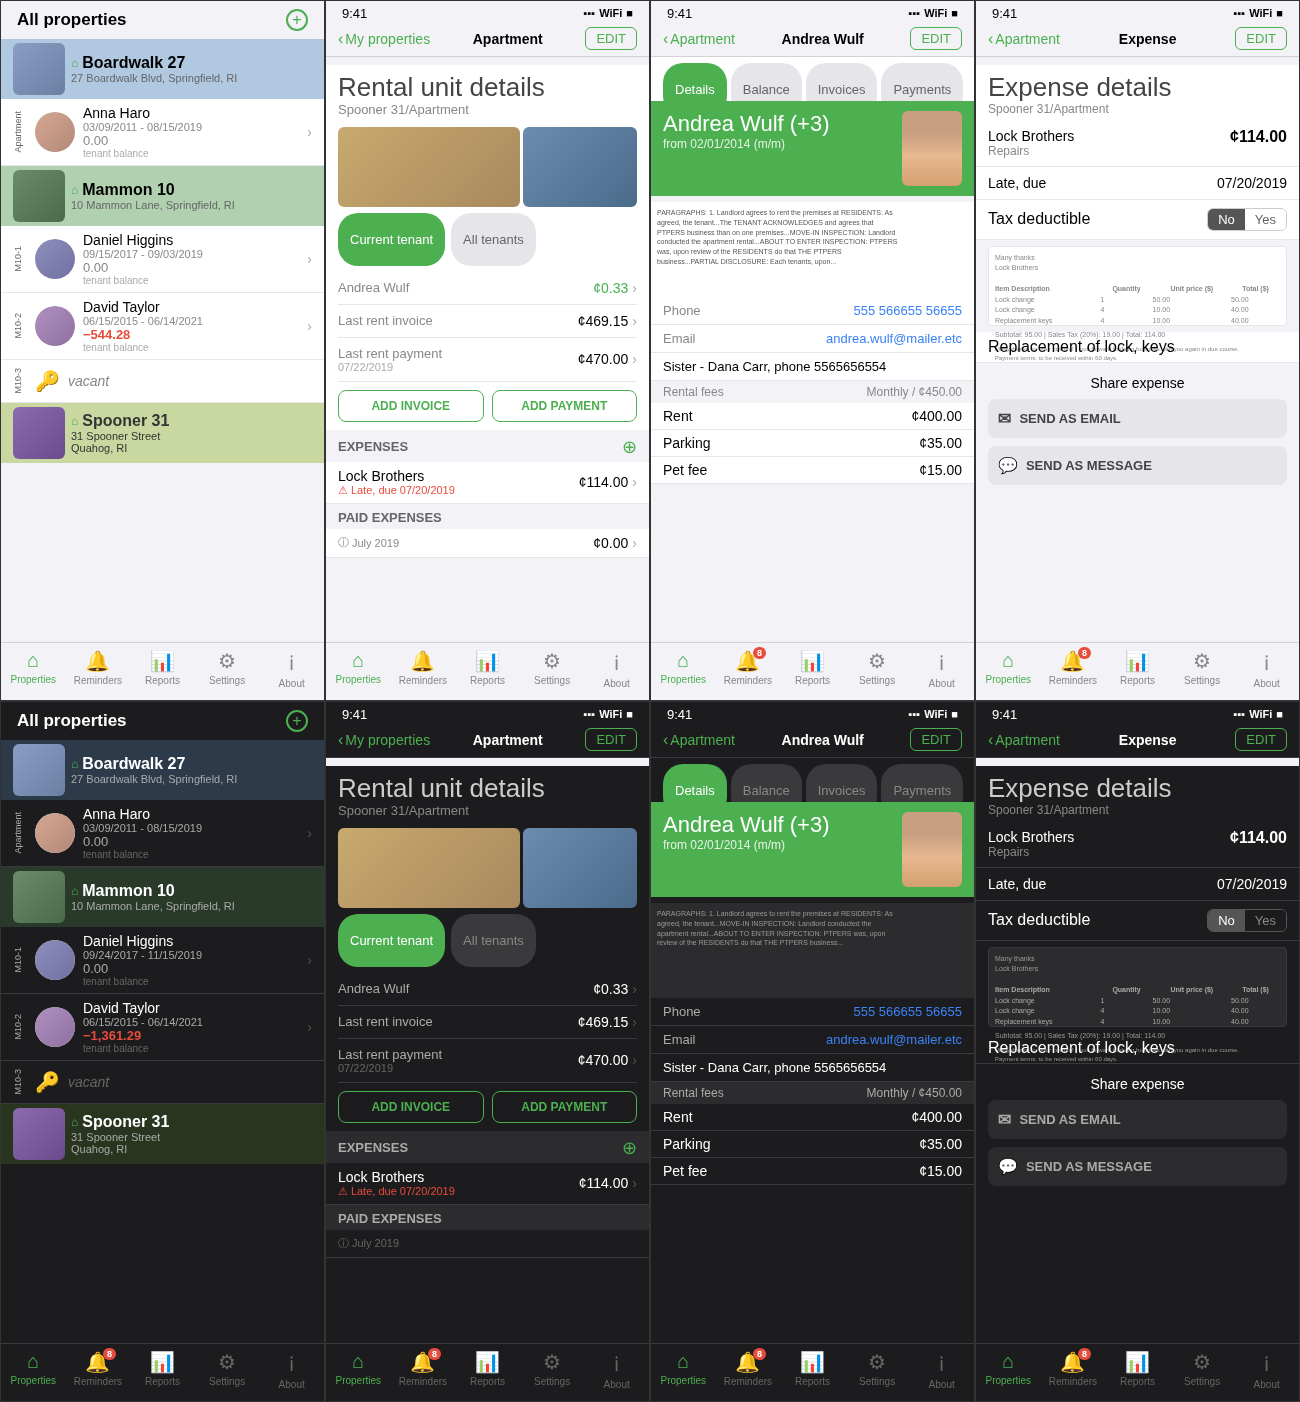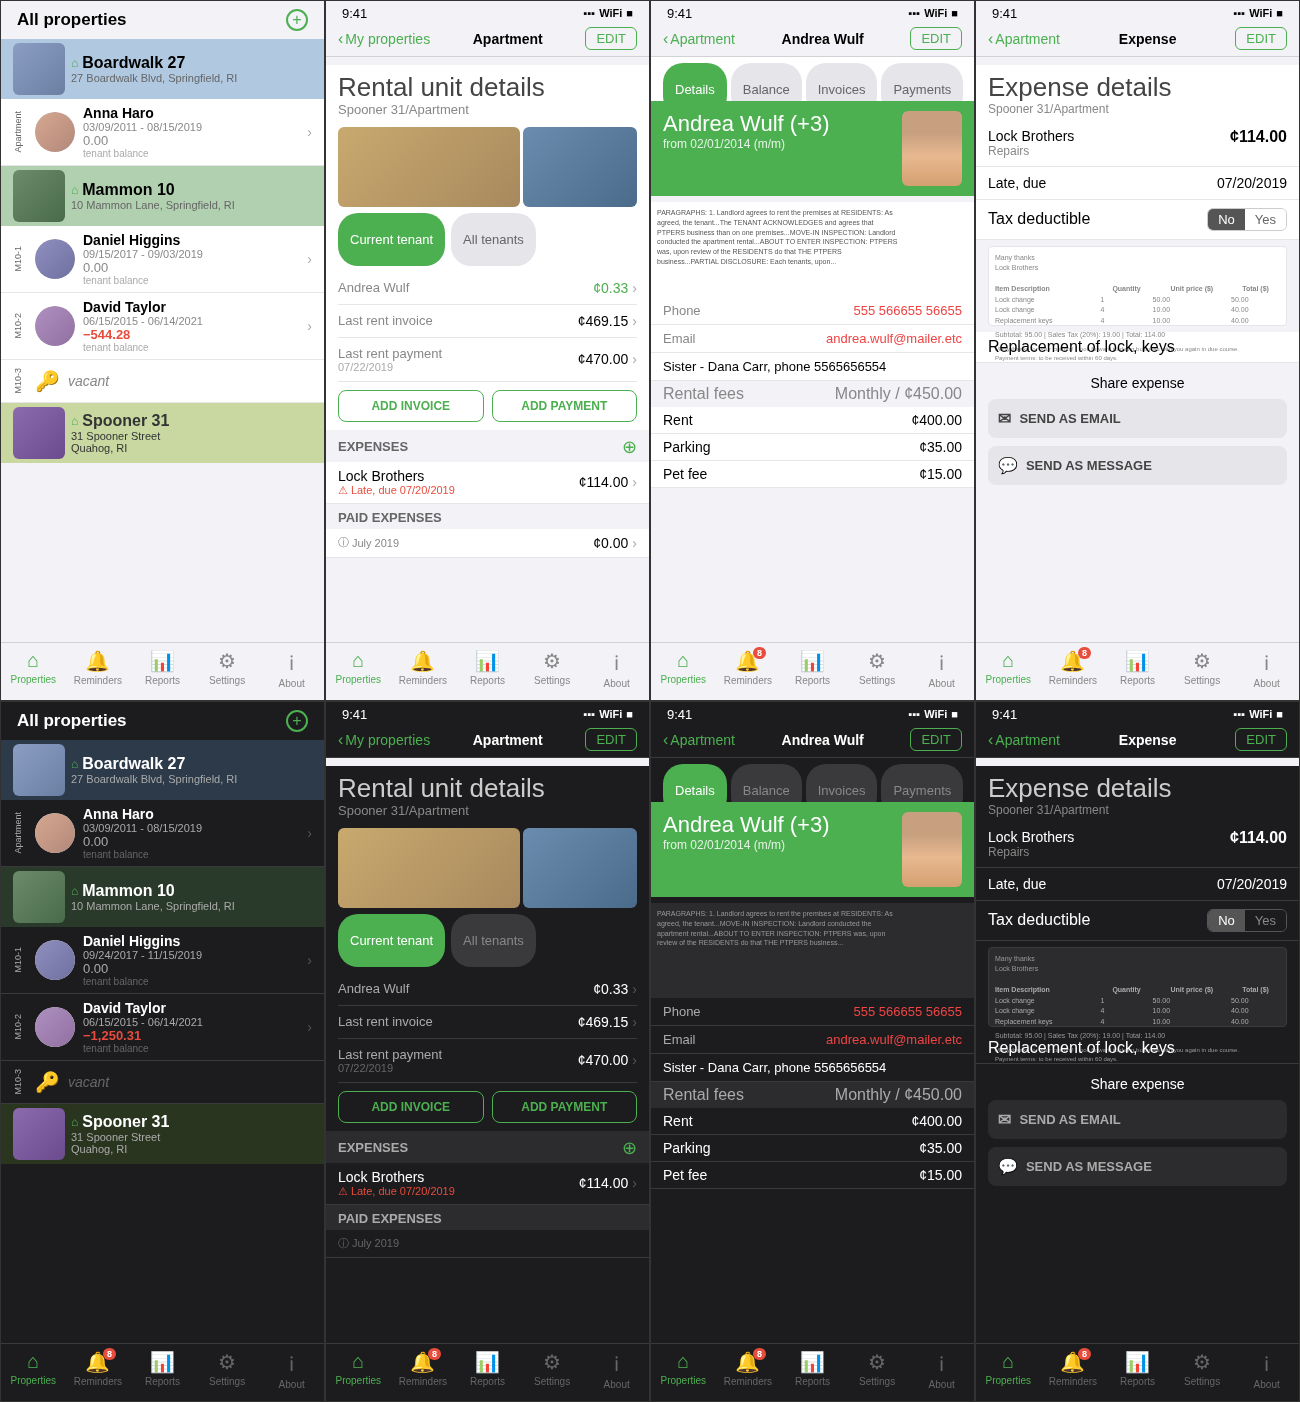--- a/index.html
+++ b/index.html
@@ -97,21 +97,21 @@
     .tenant-label {
       writing-mode: vertical-rl;
       text-orientation: mixed;
       transform: rotate(180deg);
       font-size: 9px;
       color: #666;
       width: 14px;
       flex-shrink: 0;
     }
     .tenant-info { flex: 1; }
-    .tenant-name { font-size: 14px; font-weight: 700; color: #000; }
+    .tenant-name { font-size: 14px; font-weight: 400; color: #000; }
     .tenant-dates { font-size: 11px; color: #888; }
     .tenant-balance { font-size: 13px; color: #888; }
     .tenant-balance.negative { color: #e74c3c; font-weight: 600; }
     .tenant-balance.zero { color: #888; }
     .vacant-row {
       display: flex;
       align-items: center;
       padding: 8px 12px;
       background: #fff;
       border-bottom: 1px solid #e5e5ea;
@@ -211,26 +211,26 @@
     .contact-row {
       display: flex;
       justify-content: space-between;
       align-items: center;
       padding: 6px 12px;
       background: #fff;
       border-bottom: 1px solid #e5e5ea;
       font-size: 13px;
     }
     .contact-label { color: #888; }
-    .contact-value { color: #ef4444; font-weight: 500; }
+    .contact-value { color: #3b82f6; font-weight: 500; }
     .contact-value.black { color: #000; }
     .fees-header {
       background: #f2f2f7;
       padding: 4px 12px;
-      font-size: 16px;
+      font-size: 12px;
       color: #888;
       display: flex;
       justify-content: space-between;
     }
     .fee-row {
       display: flex;
       justify-content: space-between;
       padding: 5px 12px;
       background: #fff;
       border-bottom: 1px solid #e5e5ea;
@@ -960,21 +960,21 @@
         <span class="chevron" style="color:#555;">›</span>
       </div>
       <div class="tenant-row" style="background:#1c1c1e;border-color:#3a3a3c;">
         <span class="tenant-label" style="color:#aaa;">M10-2</span>
         <div class="avatar-circle">
             <div class="photo-purple" style="width:100%;height:100%;border-radius:50%;"></div>
           </div>
         <div class="tenant-info">
           <div class="tenant-name" style="color:#fff;">David Taylor</div>
           <div class="tenant-dates" style="color:#aaa;">06/15/2015 - 06/14/2021</div>
-          <div class="tenant-balance negative">−1,250.31</div>
+          <div class="tenant-balance negative">−1,361.29</div>
           <div style="font-size:10px;color:#666;">tenant balance</div>
         </div>
         <span class="chevron" style="color:#555;">›</span>
       </div>
       <div class="vacant-row" style="background:#1c1c1e;border-color:#3a3a3c;">
         <span class="tenant-label" style="color:#aaa;">M10-3</span>
         <span class="key-icon">🔑</span>
         <span class="vacant-text" style="color:#666;">vacant</span>
       </div>
     </div>

